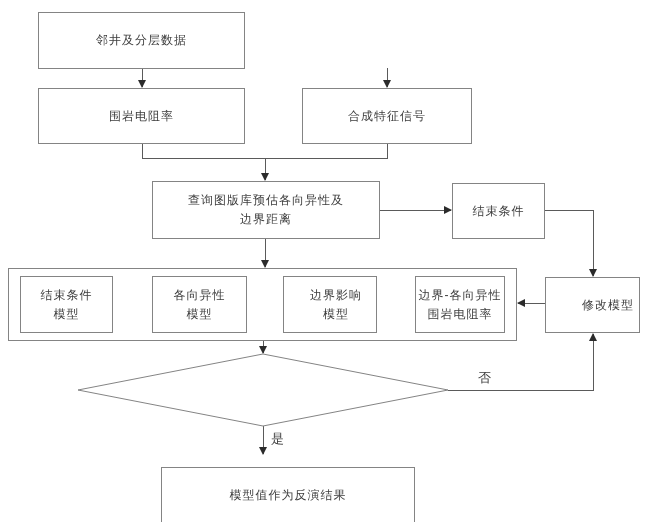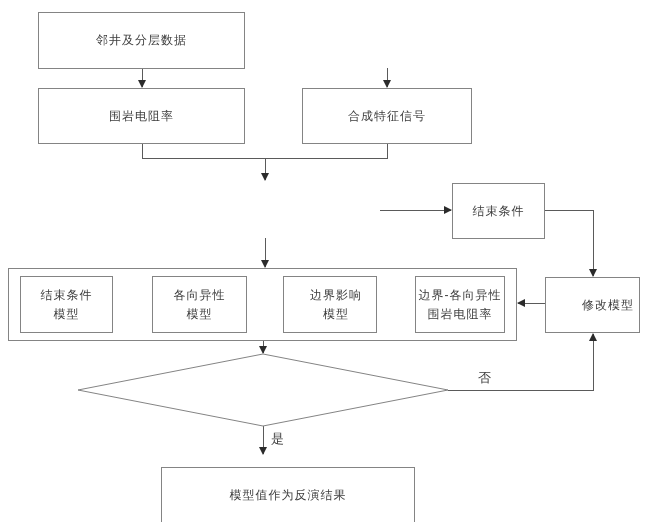--- a/index.html
+++ b/index.html
@@ -97,20 +97,22 @@
     <polygon points="263,354 448,390 263,426 78,390" fill="#ffffff" stroke-width="1" stroke="#848484"></polygon>
   </svg>
 
   <div class="node" style="left:38px; top:12px; width:207px; height:57px;">邻井及分层数据</div>
 
 
   <div class="node" style="left:38px; top:88px; width:207px; height:56px;">围岩电阻率</div>
 
   <div class="node" style="left:302px; top:88px; width:170px; height:56px;">合成特征信号</div>
 
+  <div class="node" style="left:152px; top:181px; width:228px; height:58px;">查询图版库预估各向异性及
+边界距离</div>
 
   <div class="node" style="left:452px; top:183px; width:93px; height:56px;">结束条件</div>
 
   <div class="group-frame" style="left:8px; top:268px; width:509px; height:73px;"></div>
 
   <div class="node" style="left:20px; top:276px; width:93px; height:57px;">结束条件
 模型</div>
 
   <div class="node" style="left:152px; top:276px; width:95px; height:57px;">各向异性
 模型</div>

